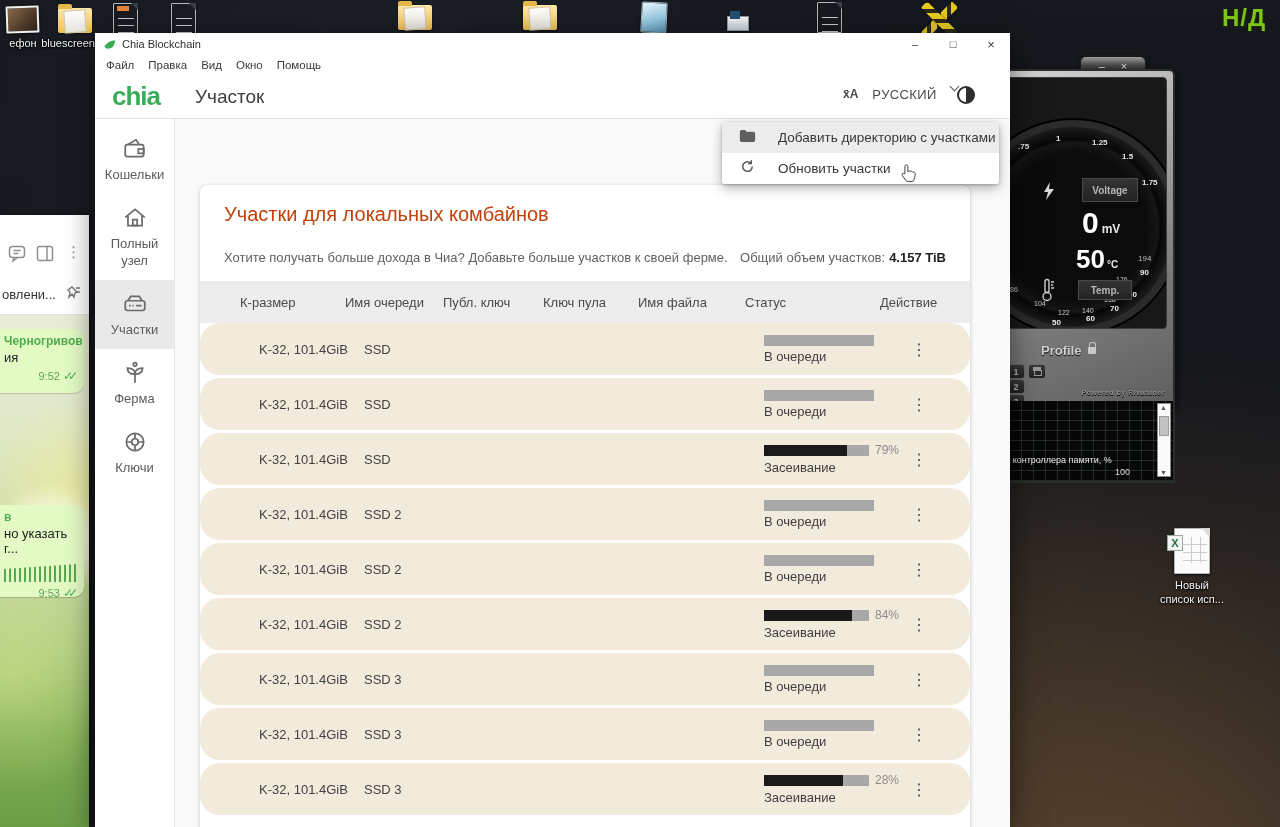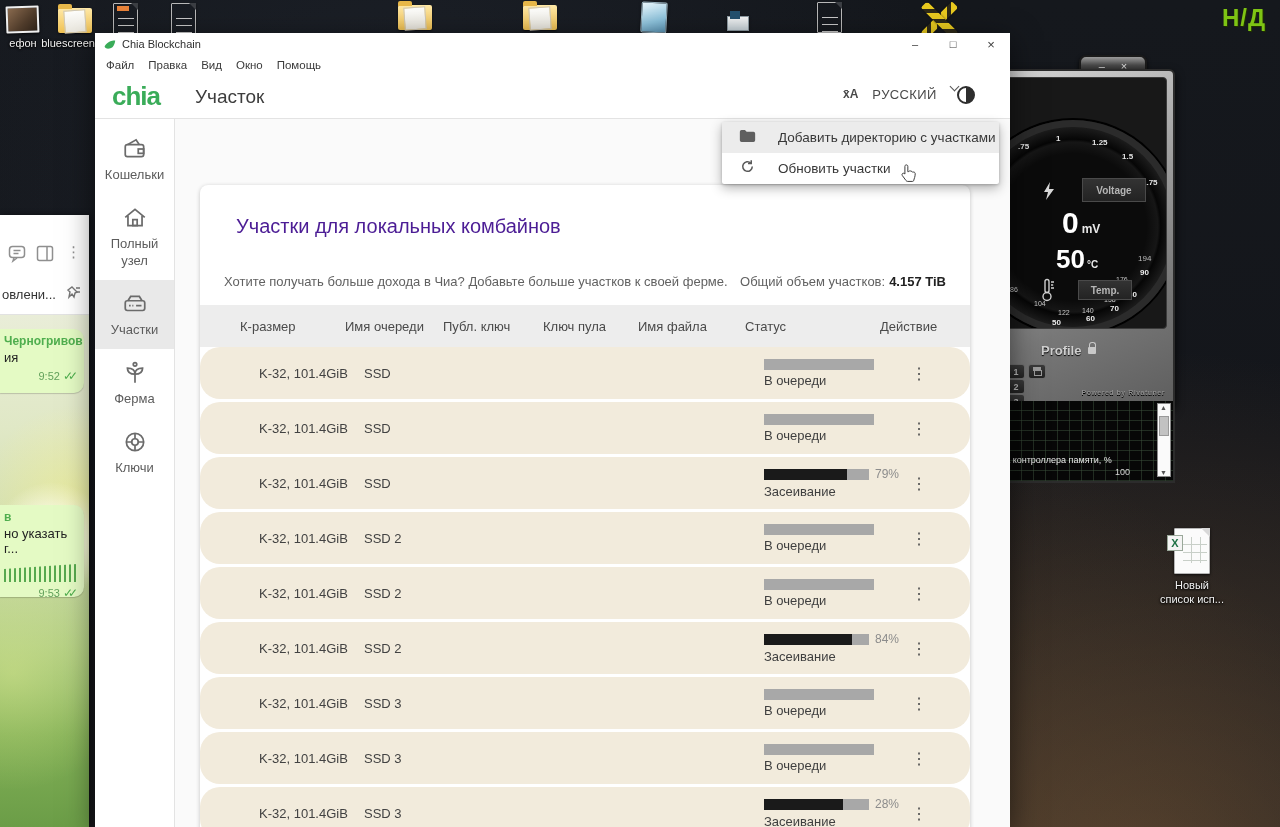--- a/index.html
+++ b/index.html
@@ -83,23 +83,23 @@
   .tscale span:nth-child(4){left:54px;top:231px;}
   .tscale span:nth-child(5){left:30px;top:222px;}
   .tscale span:nth-child(6){left:6px;top:208px;}
   .bscale span{font-size:8px;font-weight:bold;color:#ececec;}
   .bscale span:nth-child(1){left:48px;top:240px;}
   .bscale span:nth-child(2){left:82px;top:236px;}
   .bscale span:nth-child(3){left:106px;top:226px;}
   .bscale span:nth-child(4){left:124px;top:212px;}
   .bscale span:nth-child(5){left:136px;top:190px;}
   .w-label-box{position:absolute;background:linear-gradient(180deg,#333,#232323);border:1px solid #4a4a4a;color:#b5b5b5;font-weight:bold;font-size:10px;display:flex;align-items:center;justify-content:center;}
-  #voltage-box{left:78px;top:100px;width:64px;height:24px;}
+  #voltage-box{left:78px;top:100px;width:56px;height:24px;}
   #temp-box{left:74px;top:202px;width:54px;height:20px;}
-  .digits{font-family:"DejaVu Sans Mono",monospace;font-weight:bold;color:#fff;}
+  .digits{font-family:"DejaVu Sans Mono",monospace;font-weight:bold;color:#fff;margin-left:20px;}
   #volt-value{position:absolute;left:58px;top:130px;font-size:30px;line-height:1;}
   #volt-unit{font-size:12px;font-weight:bold;color:#e8e8e8;margin-left:3px;}
   #temp-value{position:absolute;left:52px;top:168px;font-size:26px;line-height:1;}
   #temp-unit{font-size:10px;color:#e8e8e8;margin-left:2px;}
   #temp-side{position:absolute;left:134px;top:176px;font-size:8px;color:#bbb;}
   .w-profile{position:absolute;left:0;top:272px;width:100%;color:#d9d9d9;}
   .profile-line{display:flex;align-items:center;gap:7px;padding-left:44px;font-size:13px;font-weight:bold;text-shadow:0 1px 1px #000;color:#cfcfcf;}
   .lock{width:8px;height:7px;background:#c9c9c9;border-radius:1px;position:relative;display:inline-block;}
   .lock::before{content:'';position:absolute;top:-5px;left:1px;width:5px;height:5px;border:1.5px solid #c9c9c9;border-bottom:none;border-radius:3px 3px 0 0;}
   .pbtns{display:flex;gap:3px;padding-left:10px;margin-top:6px;}
@@ -134,21 +134,21 @@
   .lang-label{font-size:13px;font-weight:500;color:#4a4a4a;letter-spacing:.4px;}
   .chev{width:7px;height:7px;border-right:1.6px solid #555;border-bottom:1.6px solid #555;transform:rotate(45deg);margin-top:-4px;}
   .theme-ic{position:absolute;left:862px;top:11px;width:18px;height:18px;border-radius:50%;border:2px solid #2e2e2e;background:linear-gradient(90deg,transparent 50%,#2e2e2e 50%);}
   .winbody{position:relative;height:708px;background:#fafafa;display:flex;}
   .sidebar{width:80px;background:#fff;border-right:1px solid #e3e3e3;padding-top:6px;flex:none;}
   .side-item{display:flex;flex-direction:column;align-items:center;padding:11px 2px;gap:5px;}
   .side-item .lbl{font-size:13px;color:#5c5c5c;text-align:center;line-height:1.25;}
   .side-item.active{background:#e9e9e9;}
   .mainarea{position:relative;flex:1;}
   .card{position:absolute;left:25px;top:66px;width:770px;height:700px;background:#fff;border-radius:8px 8px 0 0;box-shadow:0 1px 4px rgba(0,0,0,.22);overflow:hidden;}
-  .card h1{margin:12px;padding:18px 24px 0;font-size:20px;font-weight:500;color:#4c1d95;}
+  .card h1{margin:0;padding:18px 24px 0;font-size:20px;font-weight:500;color:#c2410c;}
   .sub-row{display:flex;justify-content:space-between;align-items:center;padding:24px 24px 0;}
   .sub-left{font-size:13px;color:#616161;}
   .sub-right{font-size:13px;color:#616161;}
   .sub-right b{color:#212121;margin-left:4px;}
   .thead{margin-top:16px;height:42px;background:#ededed;display:grid;grid-template-columns:105px 98px 100px 95px 107px 135px auto;align-items:center;padding-left:40px;}
   .thead .th{font-size:13px;color:#4a4a4a;}
   .rows .row{height:52px;margin-bottom:3px;background:#f2ebdc;display:grid;grid-template-columns:105px 98px 100px 95px 107px 135px auto;align-items:center;padding-left:59px;border-radius:20px;}
   .cell{font-size:13px;color:#424242;}
   .status-cell{display:flex;flex-direction:column;gap:3px;}
   .bar-row{display:flex;align-items:center;gap:6px;}

